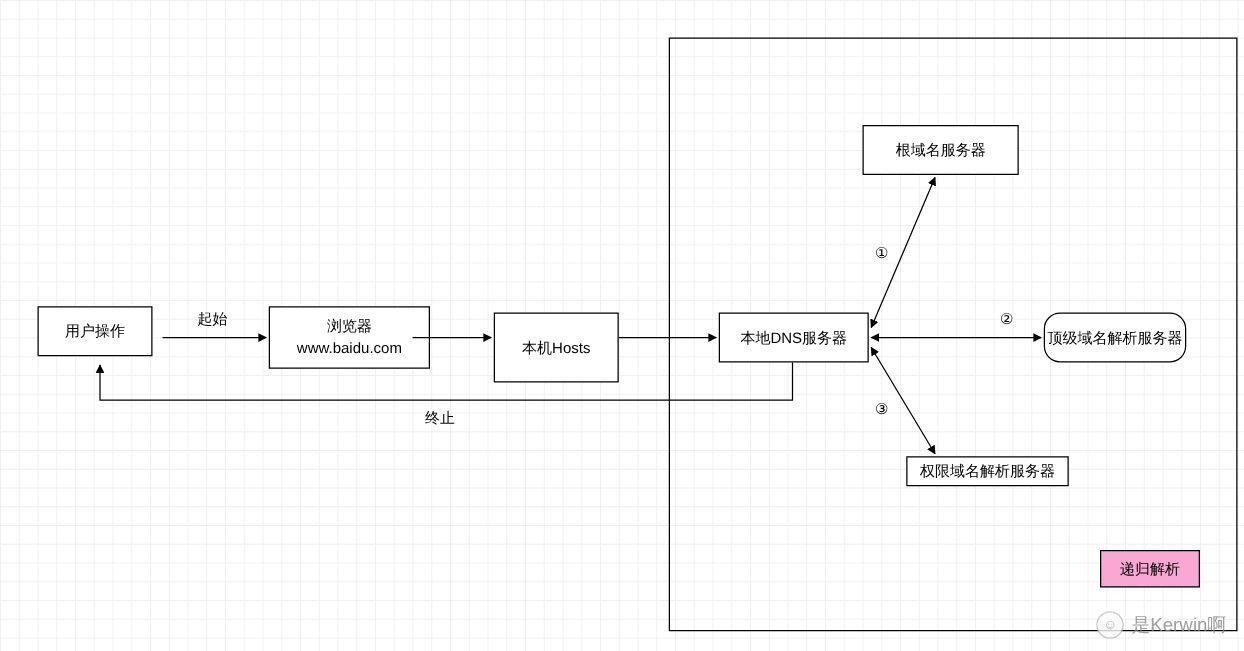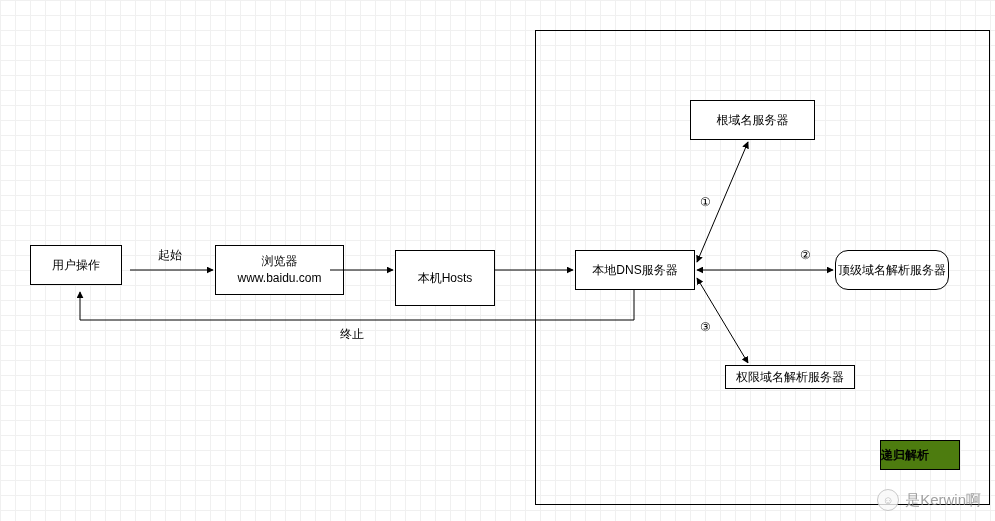--- a/index.html
+++ b/index.html
@@ -28,25 +28,25 @@
       line-height: 1.4;
     }
     .container-box {
       position: absolute;
       border: 1px solid #000;
       background: transparent;
     }
     .label-box {
       position: absolute;
       border: 1px solid #000;
-      background: #4d7c0f;
+      background: #f9a8d4;
       display: flex;
       align-items: center;
-      justify-content: flex-start;
-      font-weight: bold;
+      justify-content: center;
+      font-weight: normal;
     }
     .text-label {
       position: absolute;
       font-size: 12px;
       color: #000000;
       background: transparent;
     }
     .step-label {
       position: absolute;
       font-size: 12px;

